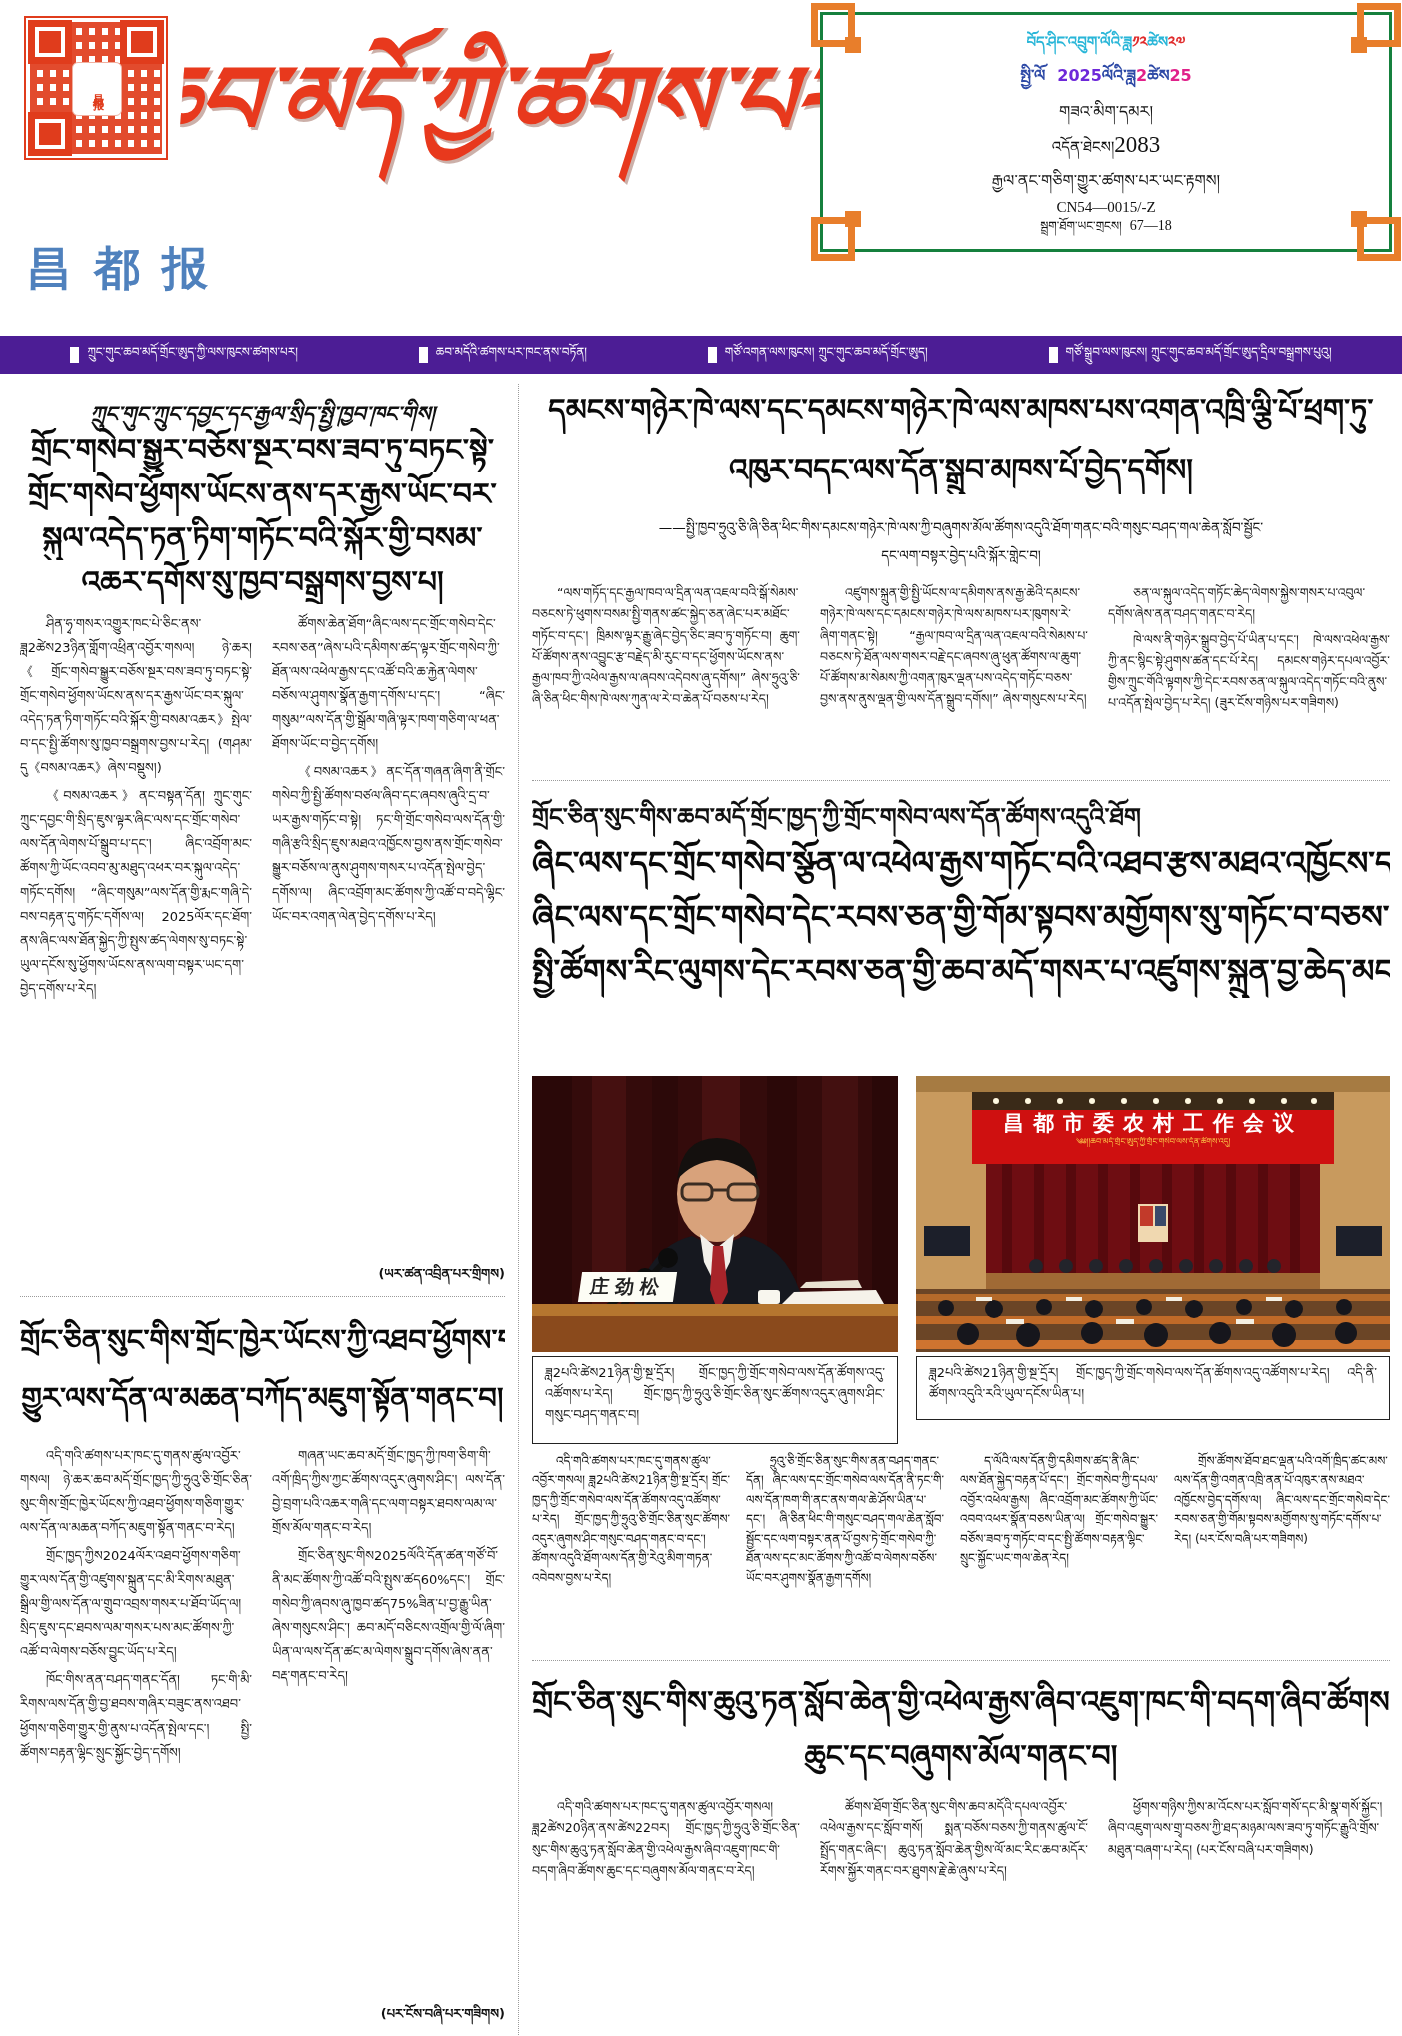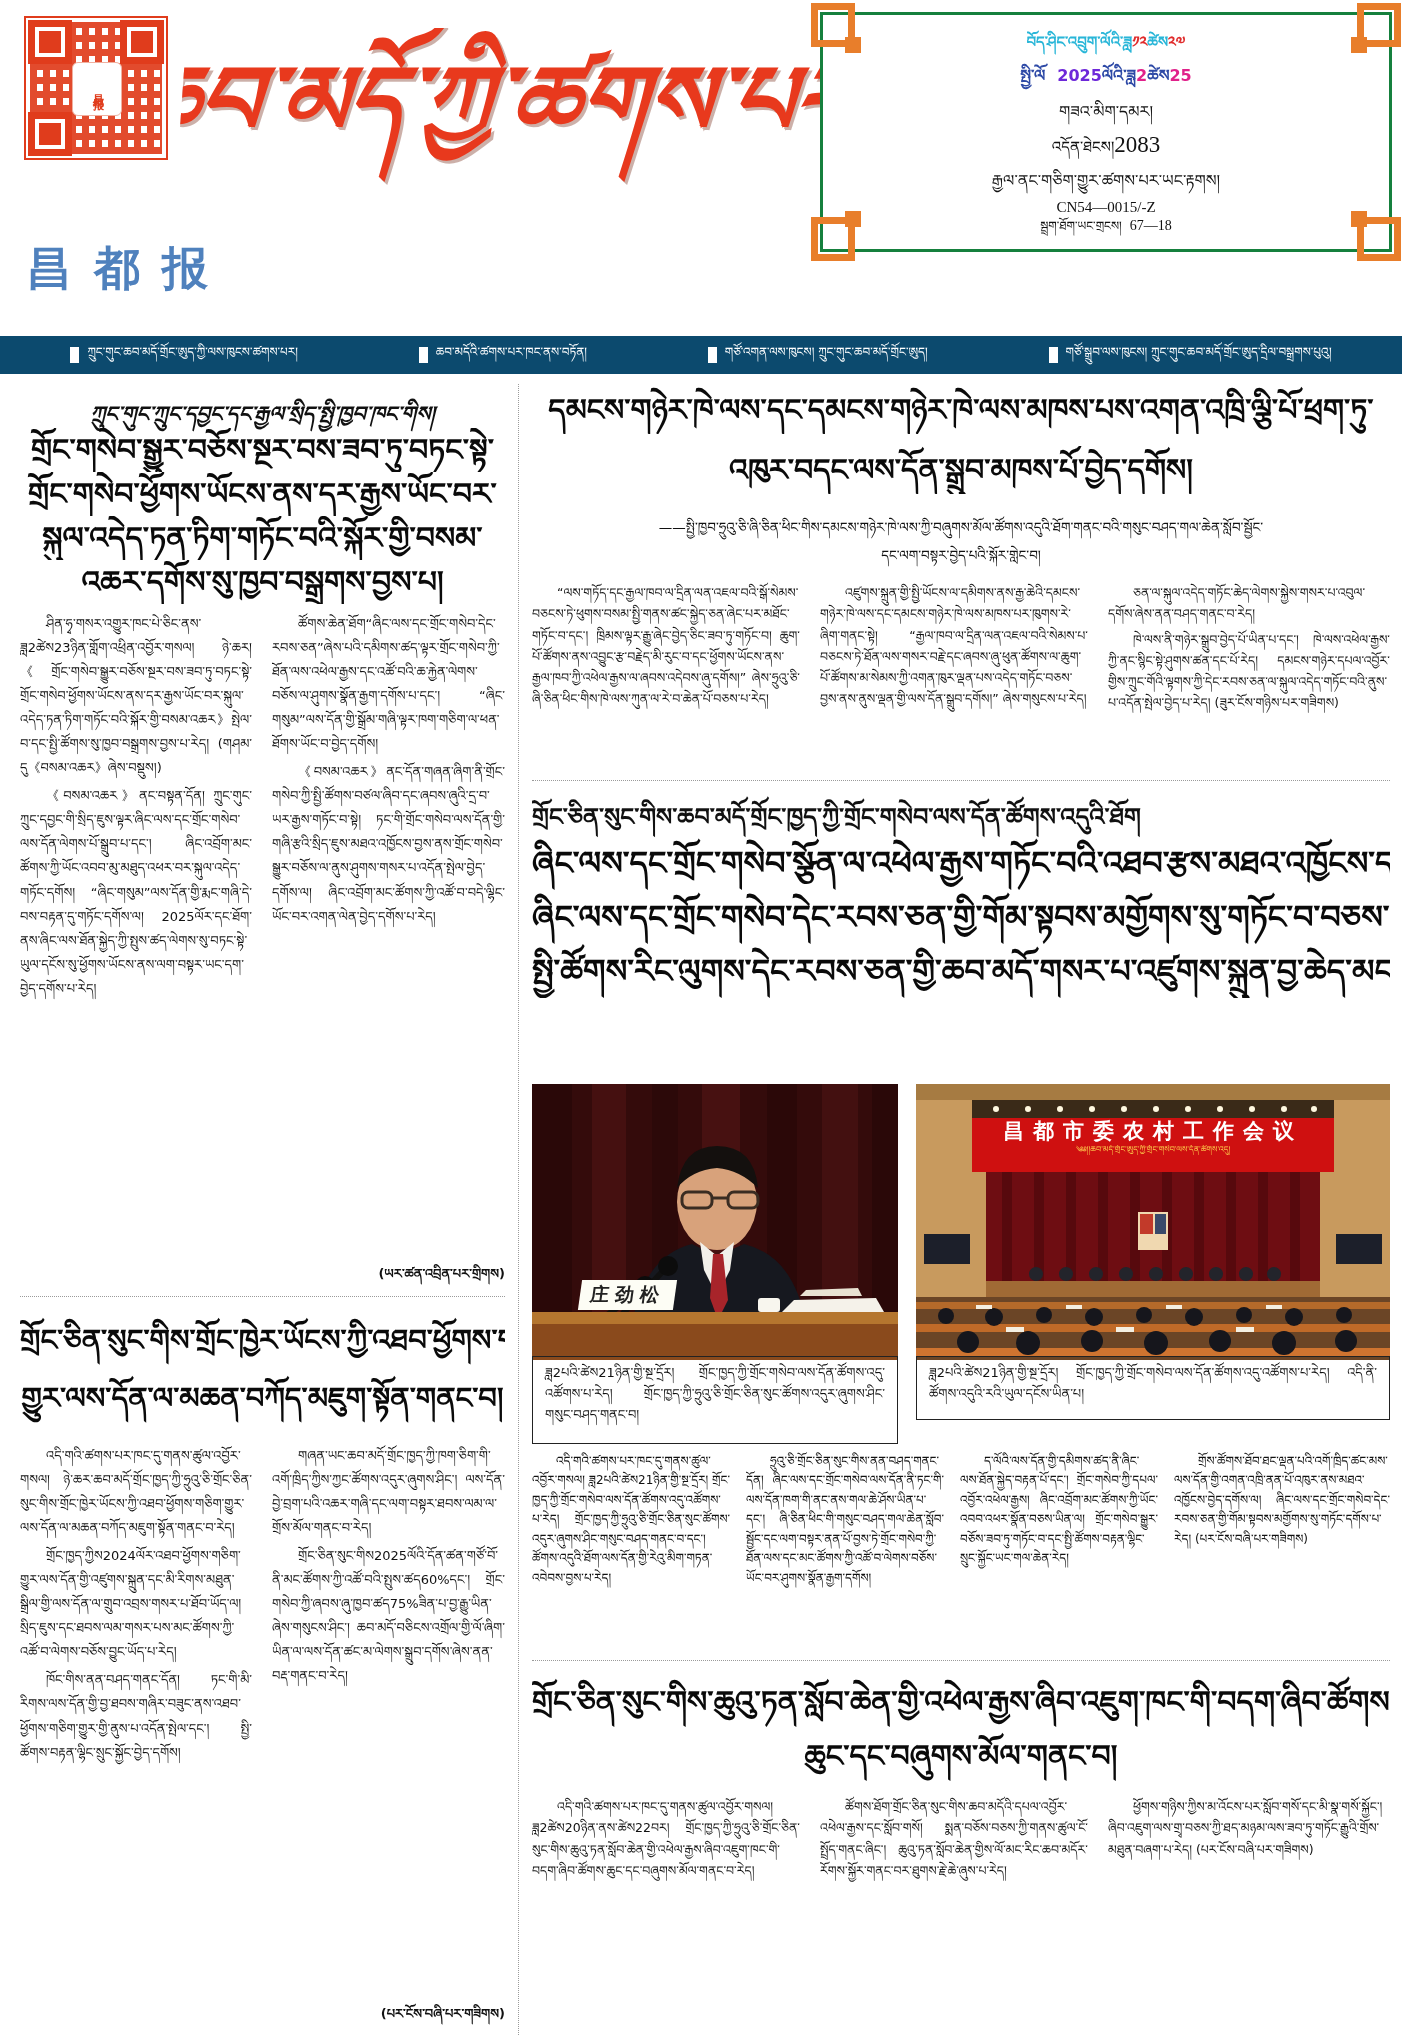--- a/index.html
+++ b/index.html
@@ -41,38 +41,38 @@
   .ib2{font-size:16px;color:#2d49a6;font-weight:bold;}
   .ib2 .year{color:#6d28d9;padding-left:12px;} .ib2 .num{color:#e0218a;}
   .ib3{font-size:16px;color:#111;}
   .ib4{font-size:15px;color:#111;}
   .ib4 .issue-no{font-family:"Liberation Serif",serif;font-size:23px;}
   .ib5{font-size:16px;color:#111;}
   .ib6{font-family:"Liberation Serif",serif;font-size:15px;color:#111;}
   .ib7{font-size:12px;color:#111;}
   .ib7 .post-no{font-family:"Liberation Serif",serif;font-size:14px;margin-left:8px;}
   
-  #navbar{left:0;top:336px;width:1402px;height:38px;background:#0c4a6e;display:flex;
+  #navbar{left:0;top:336px;width:1402px;height:38px;background:#4c1d95;display:flex;
     align-items:center;justify-content:space-around;padding:0 10px;box-sizing:border-box;}
   .nav-item{display:flex;align-items:center;color:#fff;font-size:12px;white-space:nowrap;overflow:hidden;max-width:330px;}
   .nav-marker{width:9px;height:16px;background:#fff;margin-right:8px;flex:0 0 auto;}
   
   .kicker{font-size:21px;font-weight:bold;text-align:center;white-space:nowrap;overflow:hidden;font-style:italic;}
   .hl{font-weight:bold;text-align:center;white-space:nowrap;overflow:hidden;color:#0a0a0a;}
   .col{overflow:hidden;text-align:justify;}
   .para{margin:0 0 4px 0;text-indent:2em;}
   .t13{font-size:13px;line-height:1.85;}
   .t125{font-size:12.5px;line-height:1.7;}
   .t12{font-size:12px;line-height:1.62;}
   .endnote{text-align:right;text-indent:0;font-weight:bold;}
   .vdiv{border-left:1px dotted #9a9a9a;width:0;}
   .hdiv{border-top:1px dotted #9a9a9a;height:0;}
   .attr{font-size:13.5px;text-align:center;white-space:nowrap;overflow:hidden;}
   
-  .photo{overflow:hidden;background:#2a0a0a;margin-top:8px;}
+  .photo{overflow:hidden;background:#2a0a0a;}
   .photo svg{display:block;}
   .capbox{border:1px solid #222;padding:6px 12px;box-sizing:border-box;font-size:13px;
     line-height:1.6;text-align:justify;overflow:hidden;}
   .nameplate{position:absolute;background:#fdfdf5;color:#222;font-family:"Liberation Serif",serif;
     font-weight:bold;font-size:19px;letter-spacing:6px;padding:2px 10px;transform:skewX(-8deg);white-space:nowrap;}
   .banner{position:absolute;background:#cf1010;color:#fff;text-align:center;overflow:hidden;}
   .banner .cn{font-family:"Liberation Serif",serif;font-weight:bold;font-size:21px;letter-spacing:9px;
     white-space:nowrap;line-height:1.3;}
   .banner .bo{color:#ffd34d;font-size:8px;white-space:nowrap;overflow:hidden;line-height:1.2;}
 </style>

